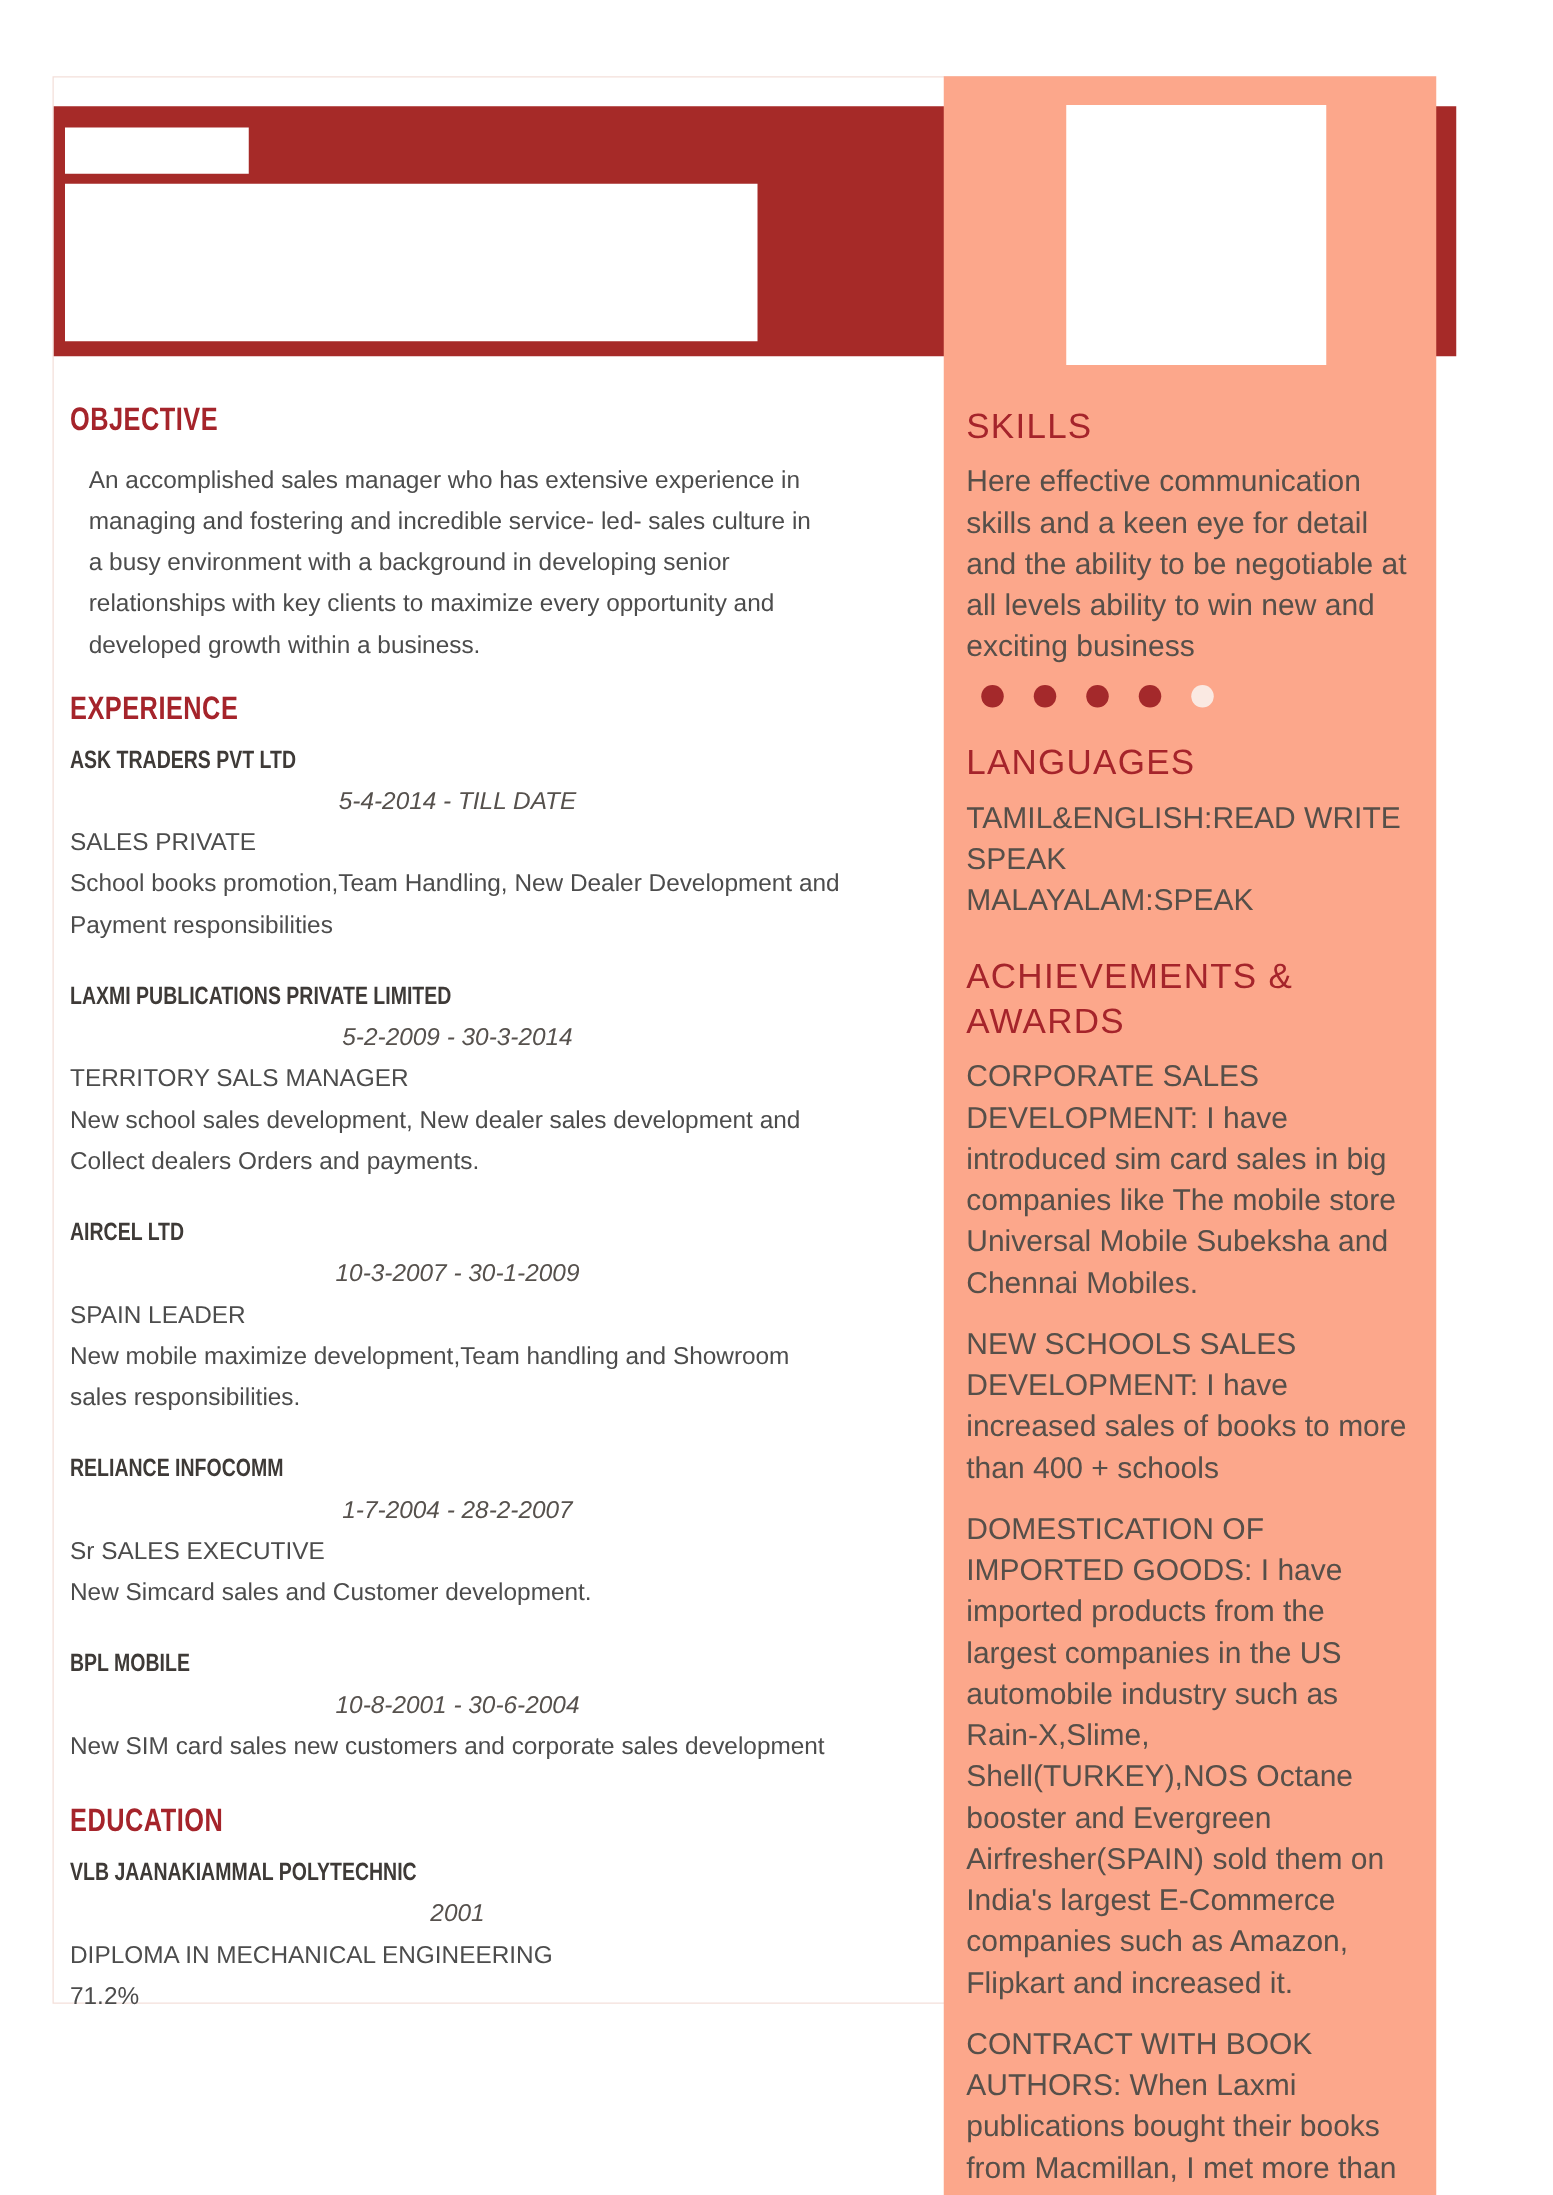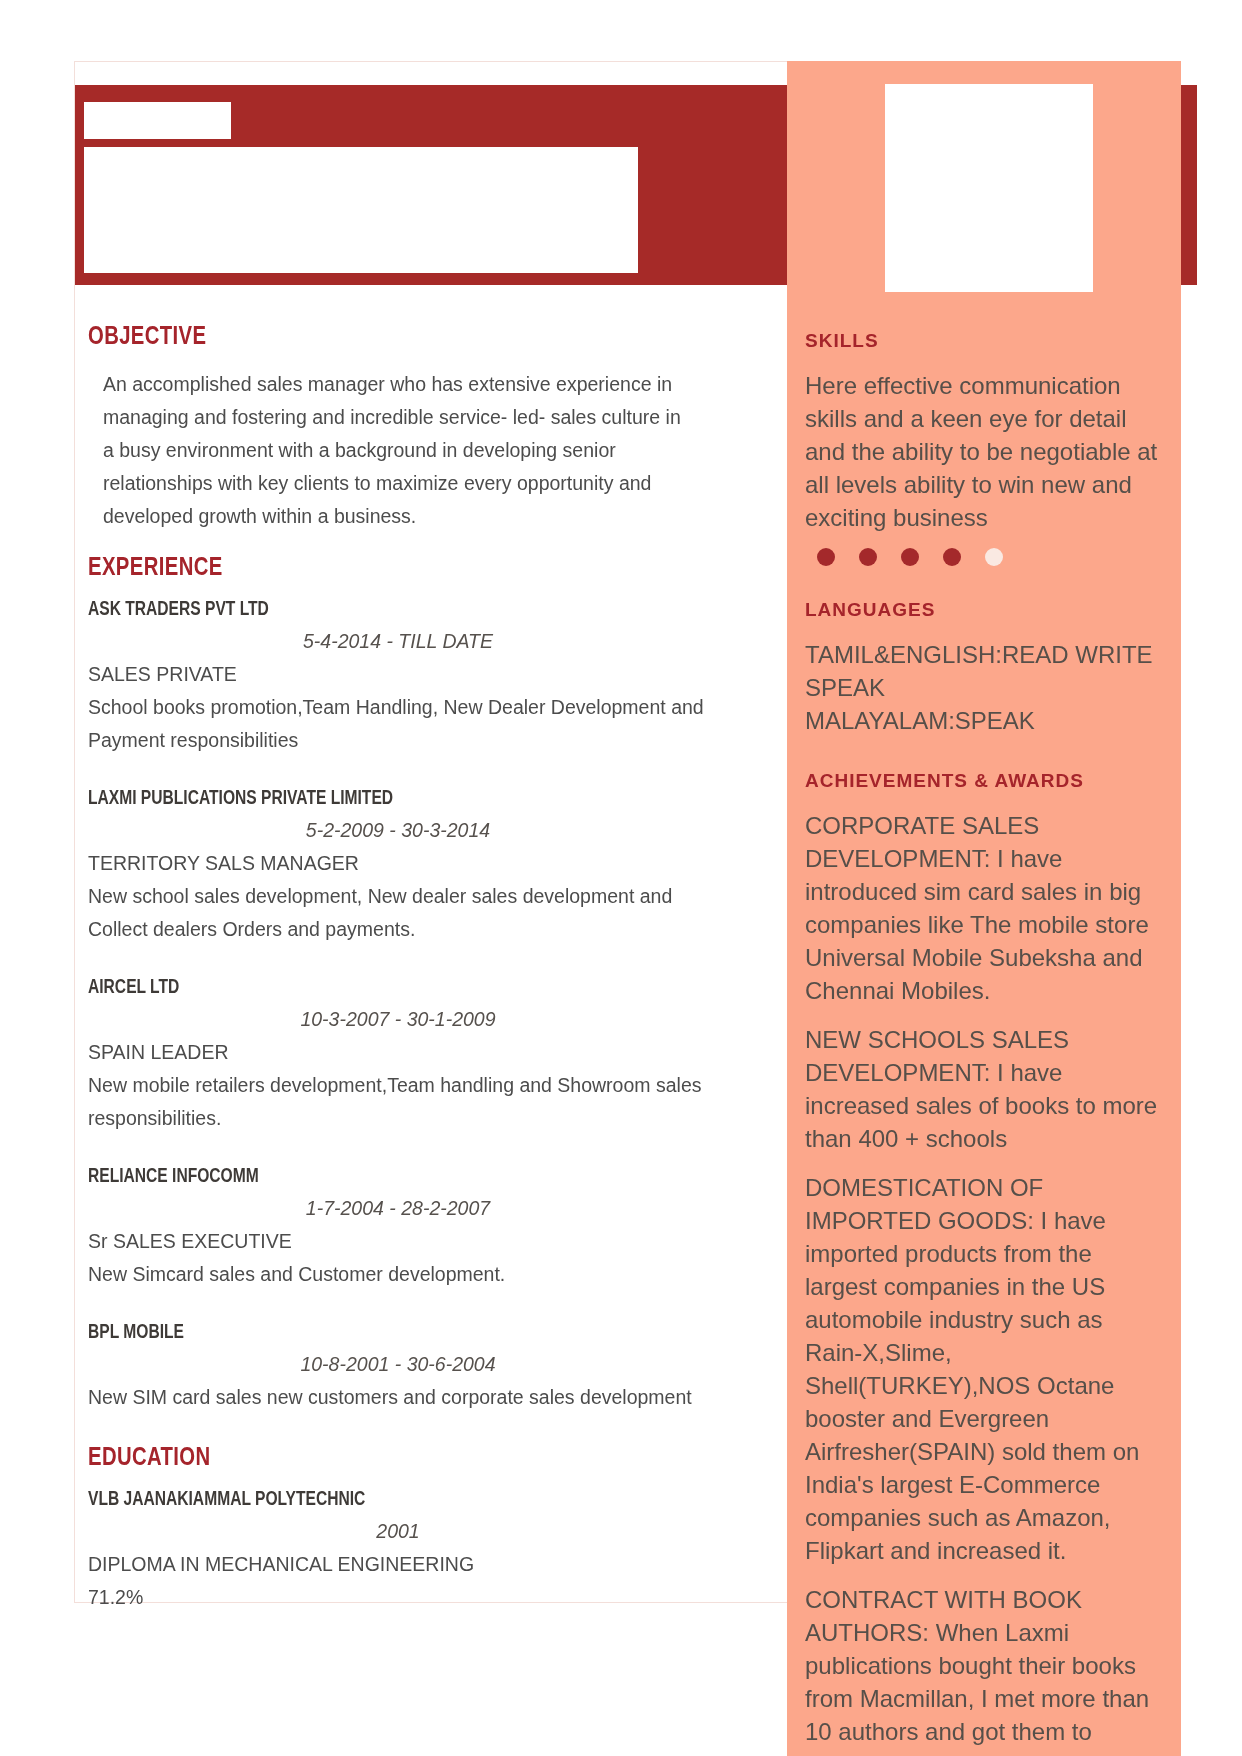--- a/index.html
+++ b/index.html
@@ -7,39 +7,39 @@
     --dot-filled:#a4292b; --dot-empty:#fae9e2; --body-text:#4c4c4c;
     --sb-text:#564f49; --company-text:#3e3a37; --dates-text:#56514d;
     --page-border:#f3dfda;
   }
   html,body{margin:0;padding:0;}
   body{
     position:relative;width:1242px;height:1756px;background:#ffffff;
     font-family:"Liberation Sans", sans-serif;overflow:hidden;
   }
   .page{
-    position:absolute;left:74px;top:61px;width:934px;height:1542px;
+    position:absolute;left:42px;top:61px;width:934px;height:1542px;
     box-sizing:border-box;background:#ffffff;border:1px solid var(--page-border);
   }
   .red-band{
     position:absolute;left:0;top:23px;width:1122px;height:200px;
     background:var(--band-red);
   }
   .name-box{position:absolute;left:9px;top:17px;width:147px;height:37px;background:#ffffff;}
   .contact-box{position:absolute;left:9px;top:62px;width:554px;height:126px;background:#ffffff;}
 
   .sidebar{
     position:absolute;left:712px;top:-1px;width:394px;min-height:1579px;
     background:var(--salmon);z-index:2;
   }
   .photo{position:absolute;left:98px;top:23px;width:208px;height:208px;background:#ffffff;}
   .sb-content{padding:262px 22px 0 18px;}
 
   .sb-h{
-    margin:0 0 10px 0;font-size:19px;font-weight:bold;letter-spacing:1px;
+    margin:0 0 10px 0;font-size:28px;font-weight:normal;letter-spacing:1px;
     line-height:36px;color:var(--heading-red);
   }
   .sb-h.spaced{margin-top:26px;}
   .sb-p{margin:0;font-size:24px;line-height:33px;color:var(--sb-text);}
   .sb-p.para{margin-bottom:16px;}
 
   .dots{display:flex;gap:24px;margin:14px 0 0 12px;height:18px;}
   .dot{width:18px;height:18px;border-radius:50%;}
   .dot.filled{background:var(--dot-filled);}
   .dot.empty{background:var(--dot-empty);}
@@ -89,21 +89,21 @@
       <div class="company">LAXMI PUBLICATIONS PRIVATE LIMITED</div>
       <div class="dates">5-2-2009 - 30-3-2014</div>
       <div class="role">TERRITORY SALS MANAGER</div>
       <div class="desc">New school sales development, New dealer sales development and Collect dealers Orders and payments.</div>
     </div>
 
     <div class="job">
       <div class="company">AIRCEL LTD</div>
       <div class="dates">10-3-2007 - 30-1-2009</div>
       <div class="role">SPAIN LEADER</div>
-      <div class="desc">New mobile retailers development,Team handling and Showroom sales responsibilities.</div>
+      <div class="desc">New mobile maximize development,Team handling and Showroom sales responsibilities.</div>
     </div>
 
     <div class="job">
       <div class="company">RELIANCE INFOCOMM</div>
       <div class="dates">1-7-2004 - 28-2-2007</div>
       <div class="role">Sr SALES EXECUTIVE</div>
       <div class="desc">New Simcard sales and Customer development.</div>
     </div>
 
     <div class="job">

